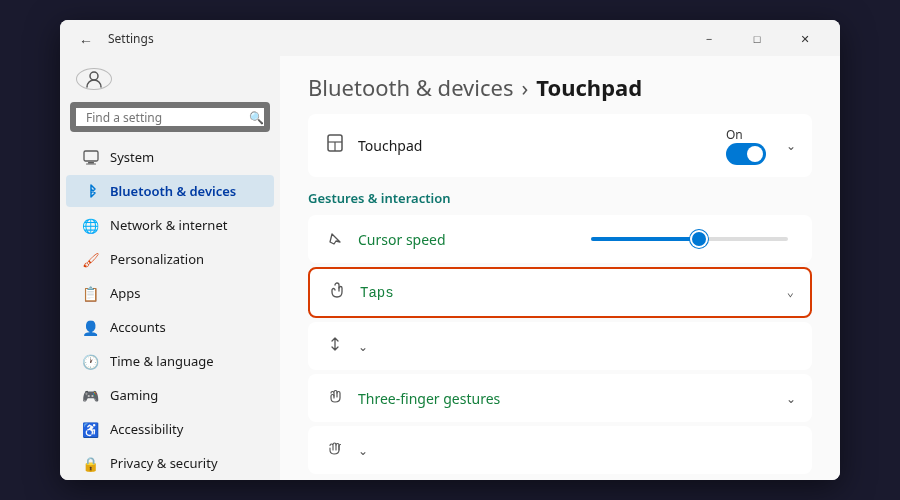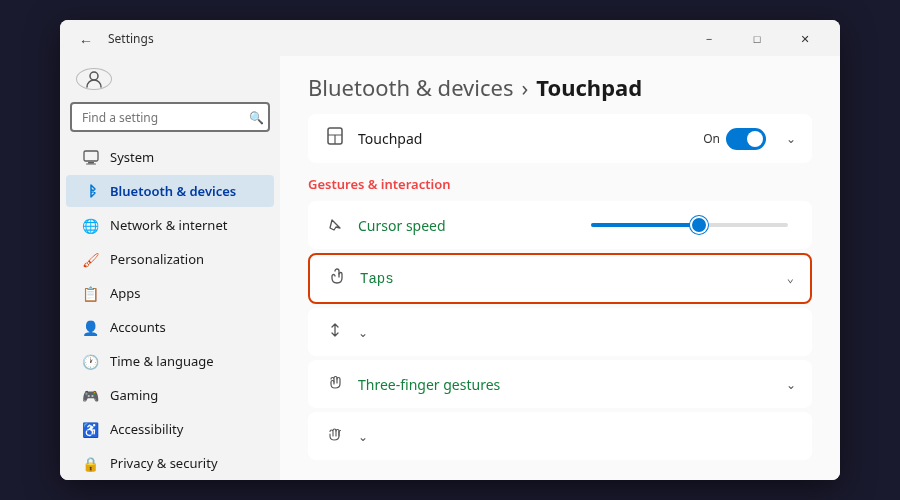--- a/index.html
+++ b/index.html
@@ -101,21 +101,21 @@
       color: #555;
     }
 
     .search-box {
       margin: 4px 10px 8px;
       position: relative;
     }
     .search-box input {
       width: 100%;
       height: 30px;
-      border: 2px solid #737373;
+      border: 6px solid #737373;
       border-radius: 4px;
       background: white;
       padding: 0 28px 0 10px;
       font-size: 12px;
       outline: none;
       font-family: inherit;
     }
     .search-icon-wrap {
       position: absolute;
       right: 6px;
@@ -213,22 +213,21 @@
 
     .card-label {
       font-size: 14px;
       font-weight: 400;
       color: #1a1a1a;
       flex: 1;
     }
 
     .toggle-wrap {
       display: flex;
-      align-items: center;
-      gap: 6px;
+      flex-direction: column;
     }
 
     .toggle-label {
       font-size: 12px;
       color: #333;
     }
 
     .toggle {
       width: 40px;
       height: 22px;
@@ -251,21 +250,21 @@
     .chevron {
       font-size: 12px;
       color: #555;
       margin-left: 8px;
     }
 
     
     .section-header {
       font-size: 13px;
       font-weight: 600;
-      color: #ef4444;
+      color: #0f766e;
       margin: 12px 0 8px;
     }
 
     
     .setting-row {
       background: white;
       border-radius: 8px;
       margin-bottom: 4px;
       display: flex;
       align-items: center;

